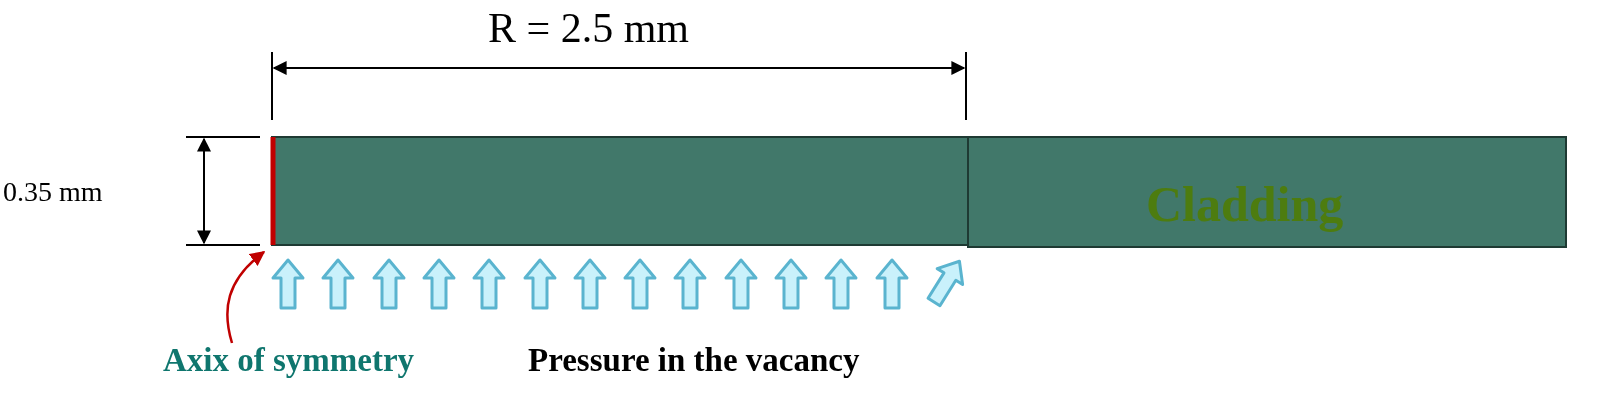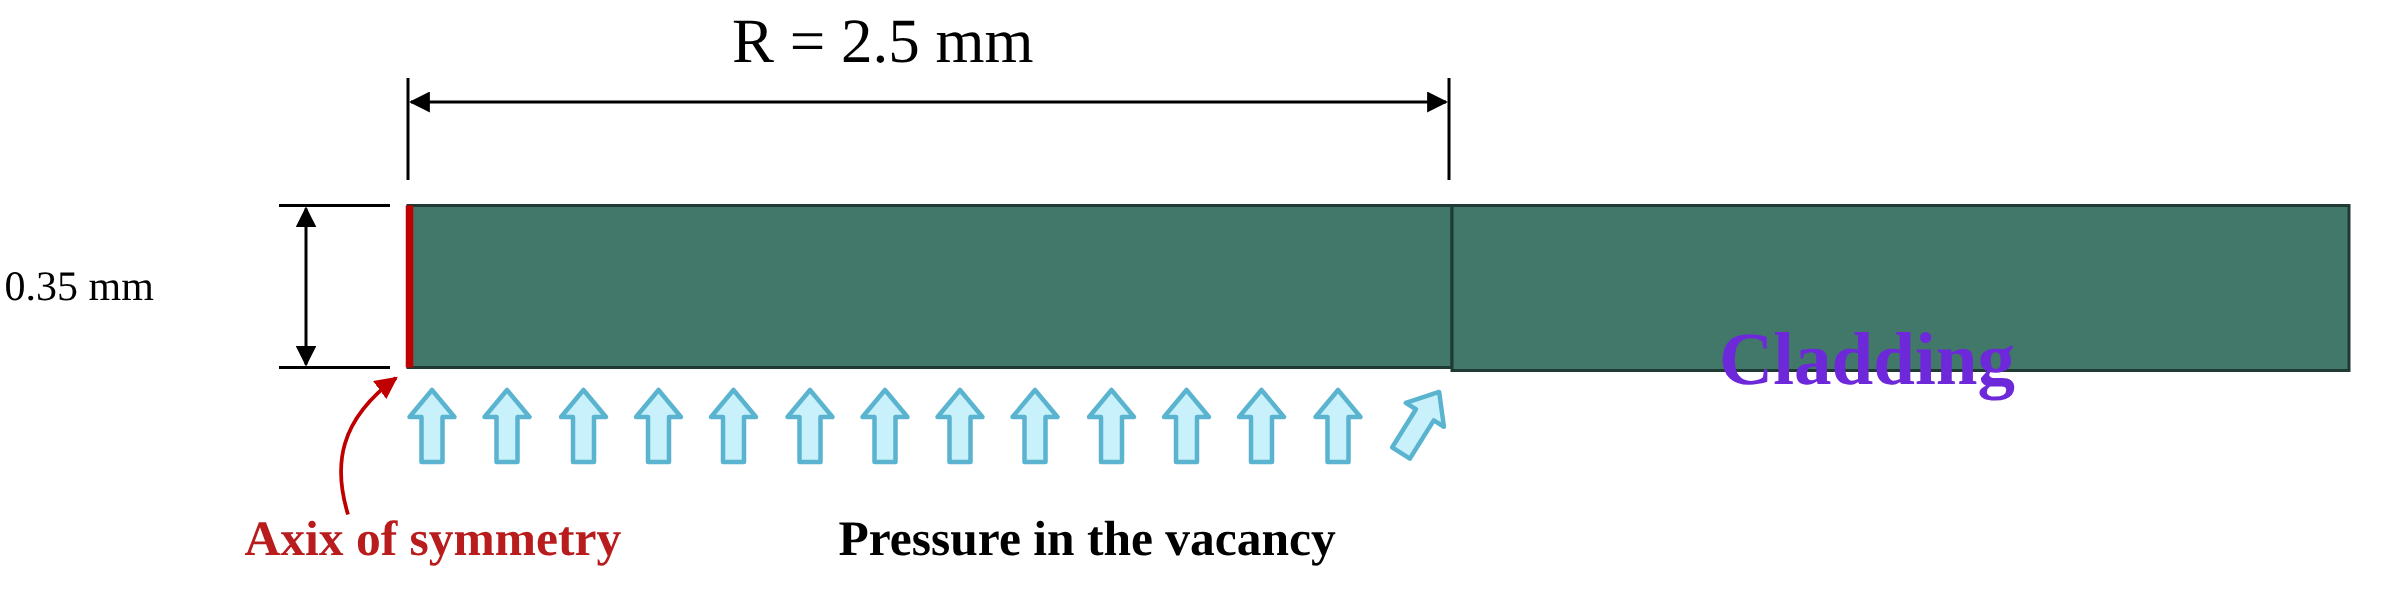--- a/index.html
+++ b/index.html
@@ -1,23 +1,23 @@
 <!DOCTYPE html>
 <html><head>
 <meta charset="utf-8">
 <style>
   html, body { margin: 0; padding: 0; background: #ffffff; }
   body { width: 1600px; height: 400px; position: relative; overflow: hidden; font-family: "Liberation Serif", serif; }
   svg { position: absolute; left: 0; top: 0; }
   .lbl { position: absolute; white-space: nowrap; }
   .dim-r { left: 488px; top: 4px; font-size: 42px; color: #000; }
   .dim-t { left: 3px; top: 176px; font-size: 28px; color: #000; }
-  .clad { left: 1146px; top: 175px; font-size: 50px; font-weight: bold; color: #6d28d9; margin-top: 35px; }
-  .axis { left: 163px; top: 342px; font-size: 33px; font-weight: bold; color: #b91c1c; }
-  .press { left: 528px; top: 342px; font-size: 33px; font-weight: bold; color: #000; margin-left: 31px; }
+  .clad { left: 1146px; top: 175px; font-size: 50px; font-weight: bold; color: #4d7c0f; }
+  .axis { left: 163px; top: 342px; font-size: 33px; font-weight: bold; color: #0f766e; }
+  .press { left: 528px; top: 342px; font-size: 33px; font-weight: bold; color: #000; }
 </style>
 </head>
 <body>
 
 <svg width="1600" height="400" viewBox="0 0 1600 400">
   <defs>
     <marker id="arrowHead" viewBox="0 0 10 10" refX="9" refY="5" markerWidth="7" markerHeight="7" orient="auto-start-reverse">
       <path d="M0,0 L10,5 L0,10 z" fill="#000"></path>
     </marker>
     <marker id="redHead" viewBox="0 0 10 10" refX="9" refY="5" markerWidth="6" markerHeight="6" orient="auto">

